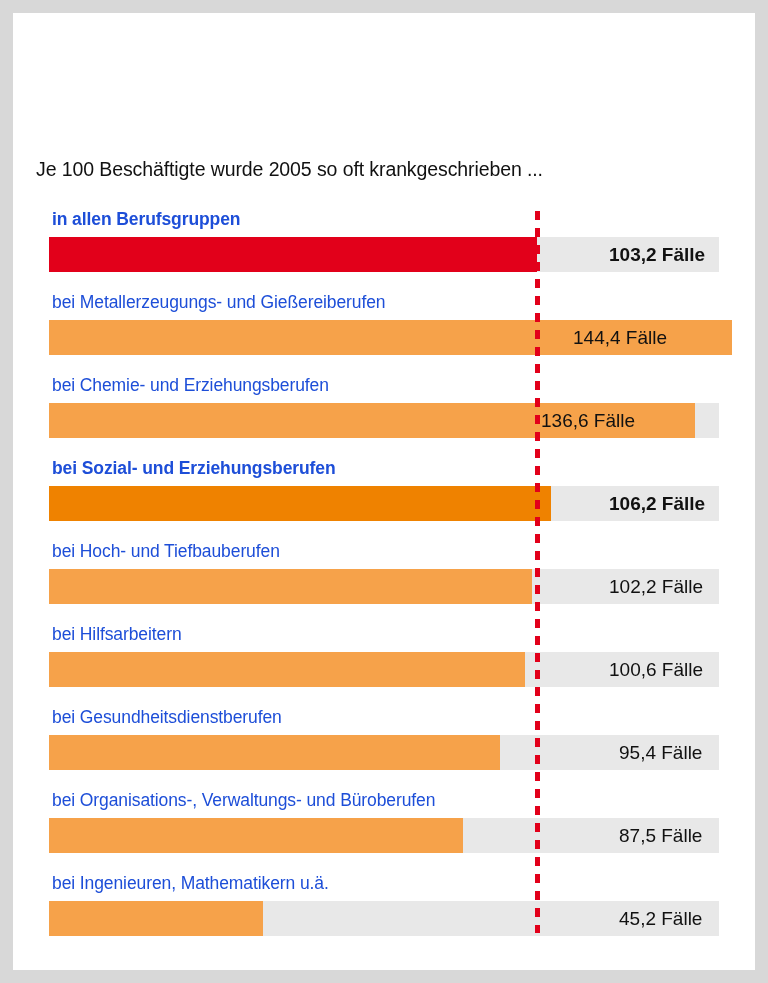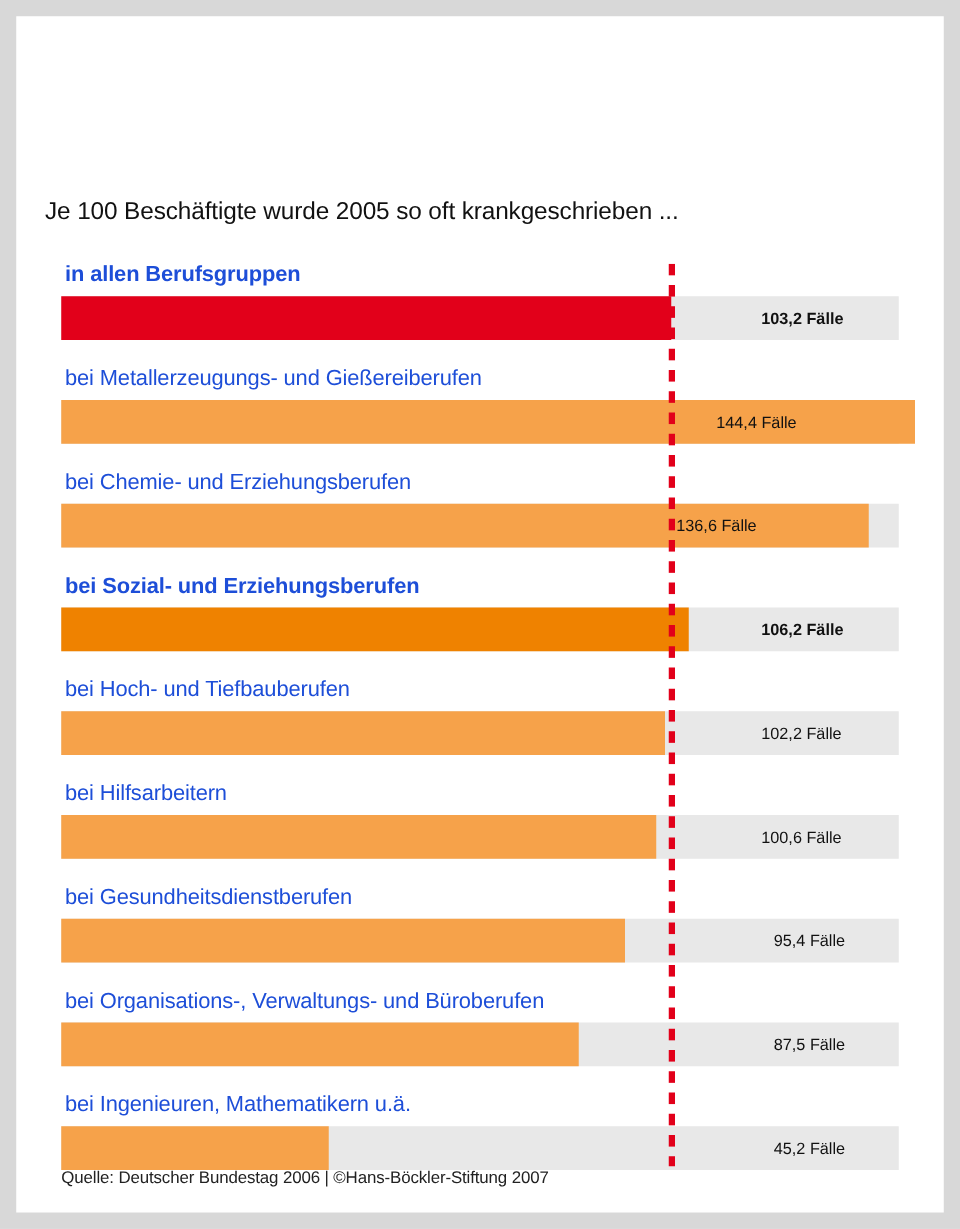--- a/index.html
+++ b/index.html
@@ -89,21 +89,21 @@
     height: 35px;
     background: #f6a24a;
   }
   .bar.red { background: #e2001a; }
   .bar.dark { background: #ef8200; }
   .value {
     position: absolute;
     top: 28px;
     height: 35px;
     line-height: 35px;
-    font-size: 13px;
+    font-size: 19px;
     color: #111111;
     white-space: nowrap;
   }
   .value.bold { font-weight: bold; }
   .refline {
     position: absolute;
     top: 0;
     width: 5px;
     background-image: linear-gradient(
       to bottom,
@@ -201,16 +201,15 @@
         <div class="track">
           <div class="bar" style="width:214px;"></div>
         </div>
         <div class="value" style="left:570px;">45,2 Fälle</div>
       </div>
 
       <div class="refline" style="left:486px; top:2px; height:722px;"></div>
 
     </div>
 
-    <div class="source">Quelle: Deutscher Bundestag 2006 | ©Hans-Böckler-Stiftung 2007</div>
 
   </div>
 </div>
 
 </body></html>

